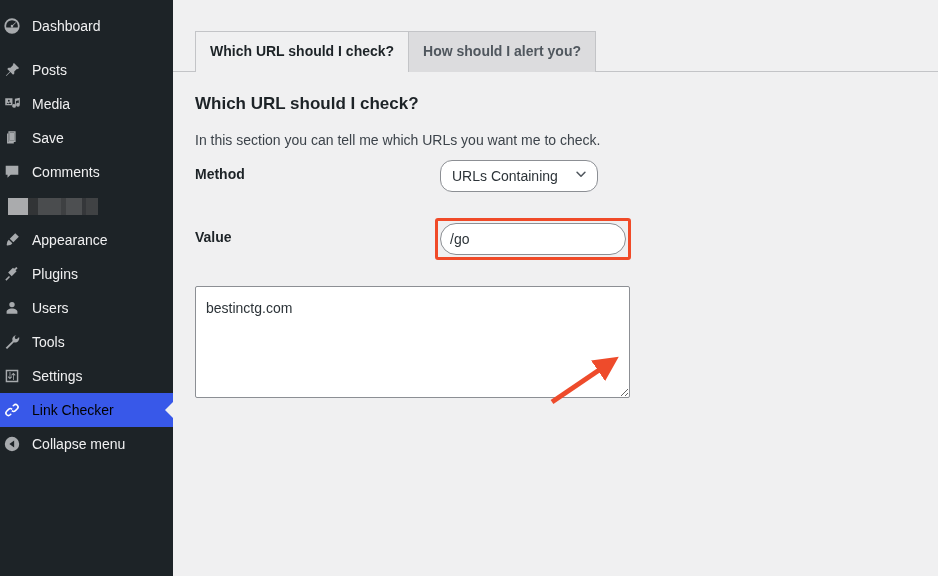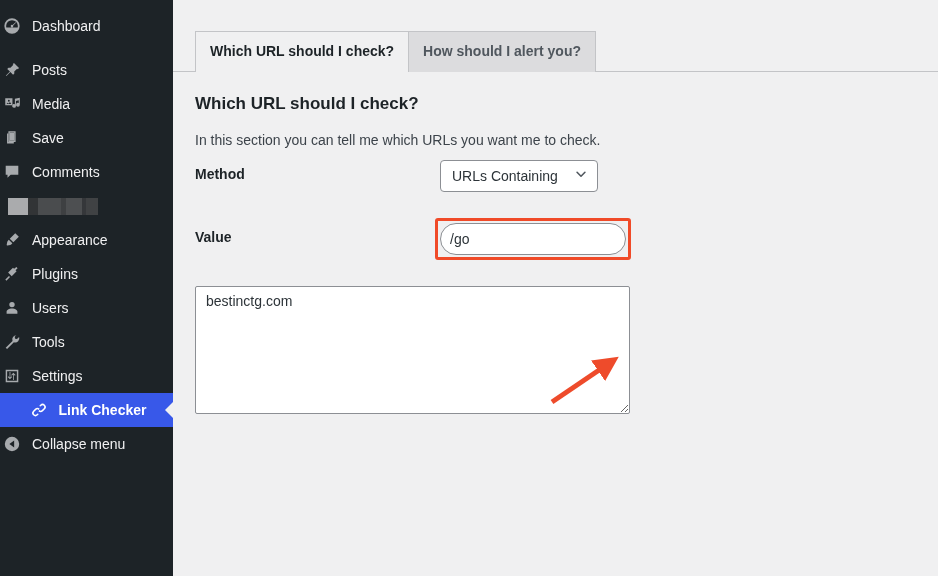--- a/index.html
+++ b/index.html
@@ -48,23 +48,22 @@
     align-items: center;
     justify-content: center;
     margin-right: 9px;
     color: #a7aaad;
   }
   .menu-item .m-icon svg { display: block; }
   .menu-item .m-label { line-height: 1; white-space: nowrap; }
 
   .menu-item.active {
     background: #3858e9;
-    color: #ffffff;
-    font-weight: 700;
-    justify-content: center;
+    color: #000000;
+    font-weight: 400;
   }
   .menu-item.active .m-icon { color: #fff; }
   .menu-item.active .notch {
     position: absolute;
     right: -1px;
     top: 50%;
     transform: translateY(-50%);
     width: 0; height: 0;
     border-top: 9px solid transparent;
     border-bottom: 9px solid transparent;
@@ -175,21 +174,21 @@
     padding-top: 6px;
   }
   .form-field { position: relative; }
 
   select.wp-select {
     font-family: "Liberation Sans", sans-serif;
     font-size: 14px;
     color: #2c3338;
     background: #fff;
     border: 1px solid #8c8f94;
-    border-radius: 4px;
+    border-radius: 12px;
     height: 32px;
     padding: 0 30px 0 11px;
     appearance: none;
     -webkit-appearance: none;
     cursor: pointer;
     min-width: 158px;
   }
   .select-shell { position: relative; display: inline-block; }
   .select-chevron {
     position: absolute;
@@ -212,22 +211,22 @@
     padding: 0 9px;
   }
   textarea.wp-textarea {
     font-family: "Liberation Sans", sans-serif;
     font-size: 14px;
     color: #2c3338;
     background: #fff;
     border: 1px solid #8c8f94;
     border-radius: 2px;
     width: 435px;
-    height: 128px;
-    padding: 4px 10px;
+    height: 112px;
+    padding: 11px 10px;
     resize: both;
     line-height: 1.5;
     display: block;
   }
 
   
   .annot-ring {
     position: absolute;
     left: -5px;
     top: -5px;

